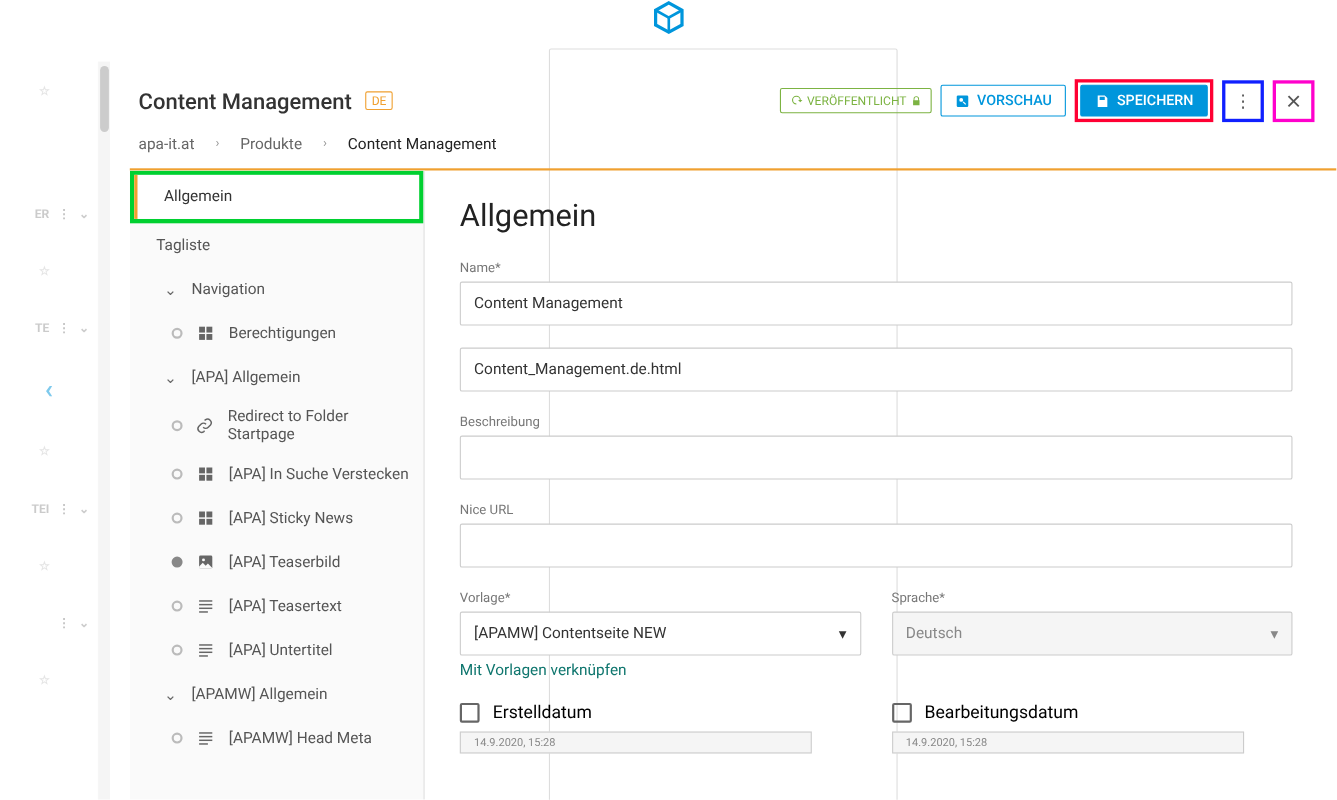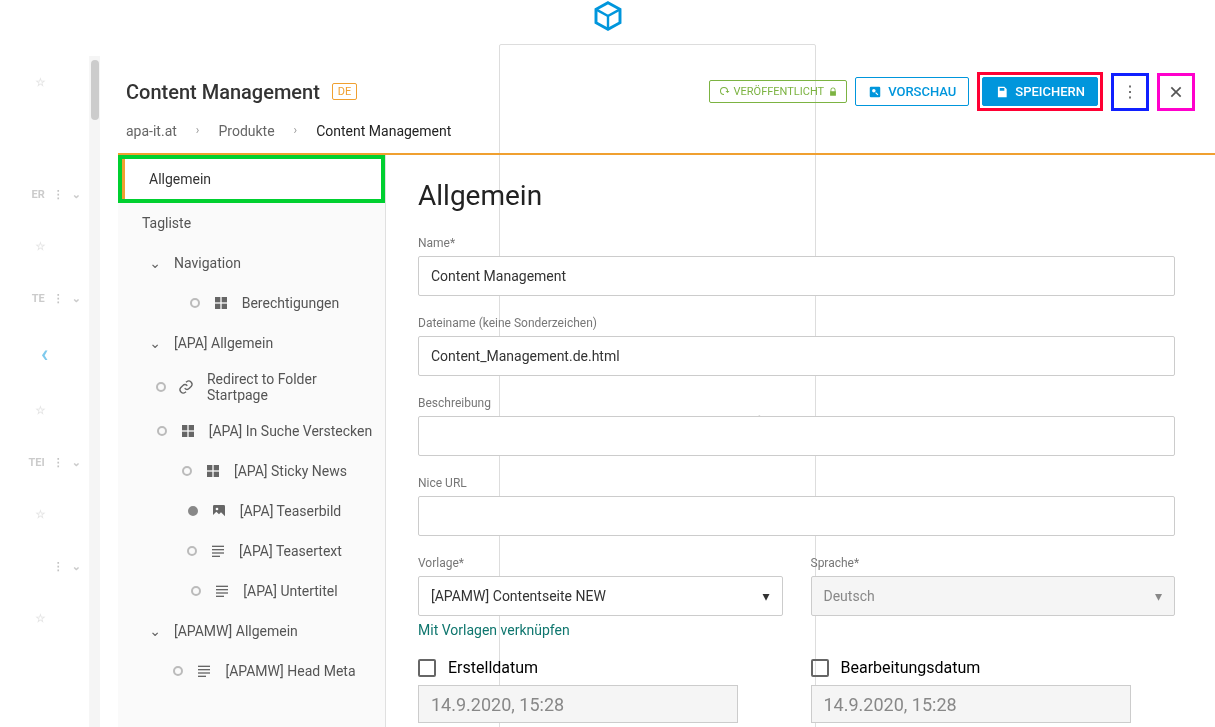--- a/index.html
+++ b/index.html
@@ -41,21 +41,21 @@
 .breadcrumb { padding: 4px 20px 14px 36px; font-size: 14px; color: #666; display: flex; gap: 19px; }
 .breadcrumb span.sep { color: #999; font-size: 12px; }
 .breadcrumb .current { color: #222; }
 
 .content-row { flex: 1; display: flex; border-top: 2px solid #f0a030; margin-left: 28px; overflow: hidden; }
 .side-tree { width: 268px; background: #fafafa; border-right: 1px solid #e0e0e0; overflow-y: auto; position: relative; }
 .tree-item { display: flex; align-items: center; min-height: 40px; padding: 8px 12px; font-size: 14px; color: #555; cursor: pointer; gap: 10px; }
 .tree-item.active { background: #fff; border-left: 3px solid #f0a030; color: #333; }
 .tree-item.level1 { padding-left: 24px; }
 .tree-item.level2 { padding-left: 28px; }
-.tree-item.level3 { padding-left: 38px; justify-content: center; }
+.tree-item.level3 { padding-left: 38px; }
 .tree-item .exp { width: 18px; text-align: center; color: #666; }
 .tree-item .ticon { width: 22px; color: #666; display:flex; align-items:center; justify-content:center; }
 .tree-item .dot { width: 10px; height: 10px; border: 2px solid #bbb; border-radius: 50%; flex-shrink: 0; }
 .tree-item .dot.fill { background: #888; border-color:#888; }
 .hl-green { border: 4px solid #00d030; }
 
 .side-tree::-webkit-scrollbar { width: 10px; }
 .side-tree::-webkit-scrollbar-thumb { background: #ccc; border-radius: 5px; }
 .side-tree::-webkit-scrollbar-track { background: #f0f0f0; }
 
@@ -64,21 +64,21 @@
 .field { margin-bottom: 20px; }
 .field label { display: block; font-size: 12px; color: #777; margin-bottom: 6px; }
 .field input, .field .select, .field .readonly { width: 100%; height: 40px; border: 1px solid #ccc; border-radius: 2px; padding: 0 12px; font-size: 14px; color: #333; background:#fff; }
 .field .select { display: flex; align-items: center; justify-content: space-between; cursor: pointer; }
 .field .select.disabled { background: #f5f5f5; color:#888; }
 .link { color: #0f766e; font-size: 14px; cursor: pointer; }
 .two-col { display: flex; gap: 28px; }
 .two-col > div { flex: 1; }
 .check-row { display: flex; align-items: center; gap: 12px; margin-bottom: 8px; }
 .checkbox { width: 18px; height: 18px; border: 2px solid #666; border-radius: 2px; }
-.date-input { width: 320px; height: 38px; border: 1px solid #ccc; background: #f5f5f5; color: #888; padding: 0 12px; font-size: 18px; display:flex; align-items:center; }
+.date-input { width: 320px; height: 20px; border: 1px solid #ccc; background: #f5f5f5; color: #888; padding: 0 12px; font-size: 10px; display:flex; align-items:center; }
 
 svg { display: block; }
 </style>
 </head>
 <body>
 
 <div class="topbar">
   <div>
     <svg class="logo" viewBox="0 0 24 24" fill="none" stroke="currentColor" stroke-width="2.2">
         <polygon points="12,2 21,7 21,17 12,22 3,17 3,7"></polygon>
@@ -343,21 +343,20 @@
     </div>
 
     <div class="form-area">
       <h2>Allgemein</h2>
 
       <div class="field">
         <label>Name*</label>
         <input type="text" value="Content Management" style="">
       </div>
       <div class="field">
-        <label>Dateiname (keine Sonderzeichen)</label>
         <input type="text" value="Content_Management.de.html" style="">
       </div>
       <div class="field">
         <label>Beschreibung</label>
         <input type="text" value="" style="">
       </div>
       <div class="field">
         <label>Nice URL</label>
         <input type="text" value="" style="">
       </div>

